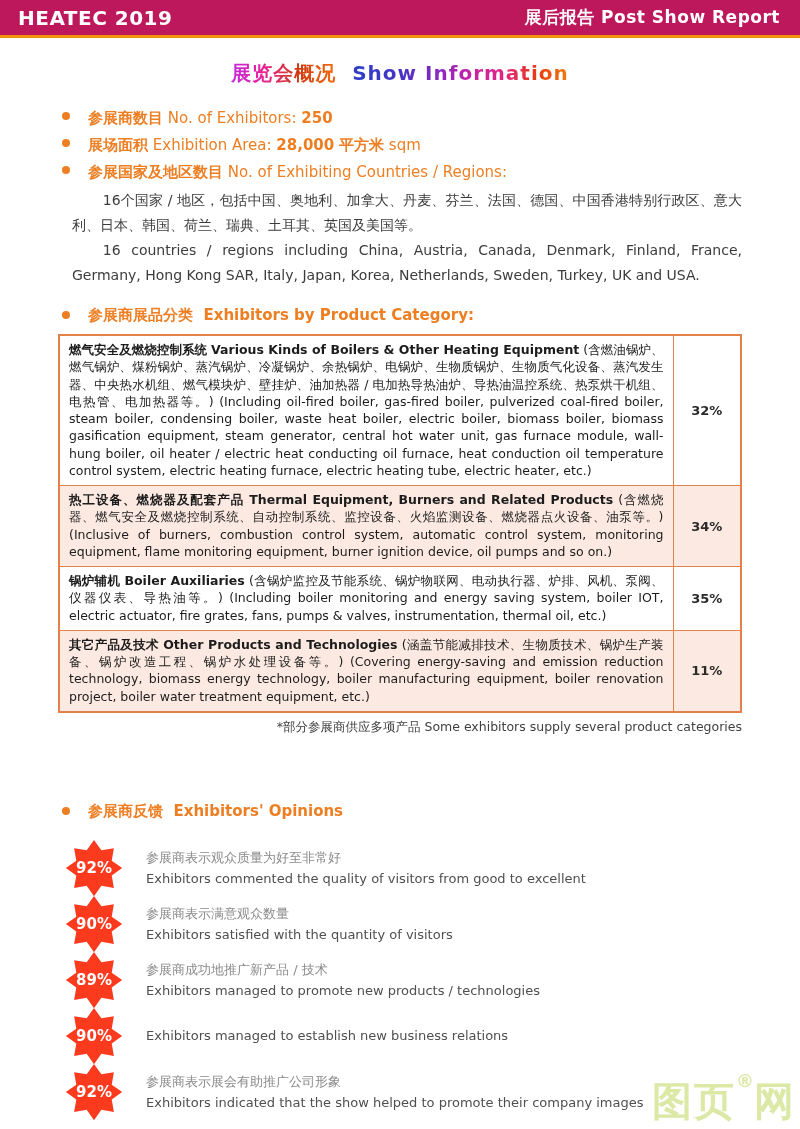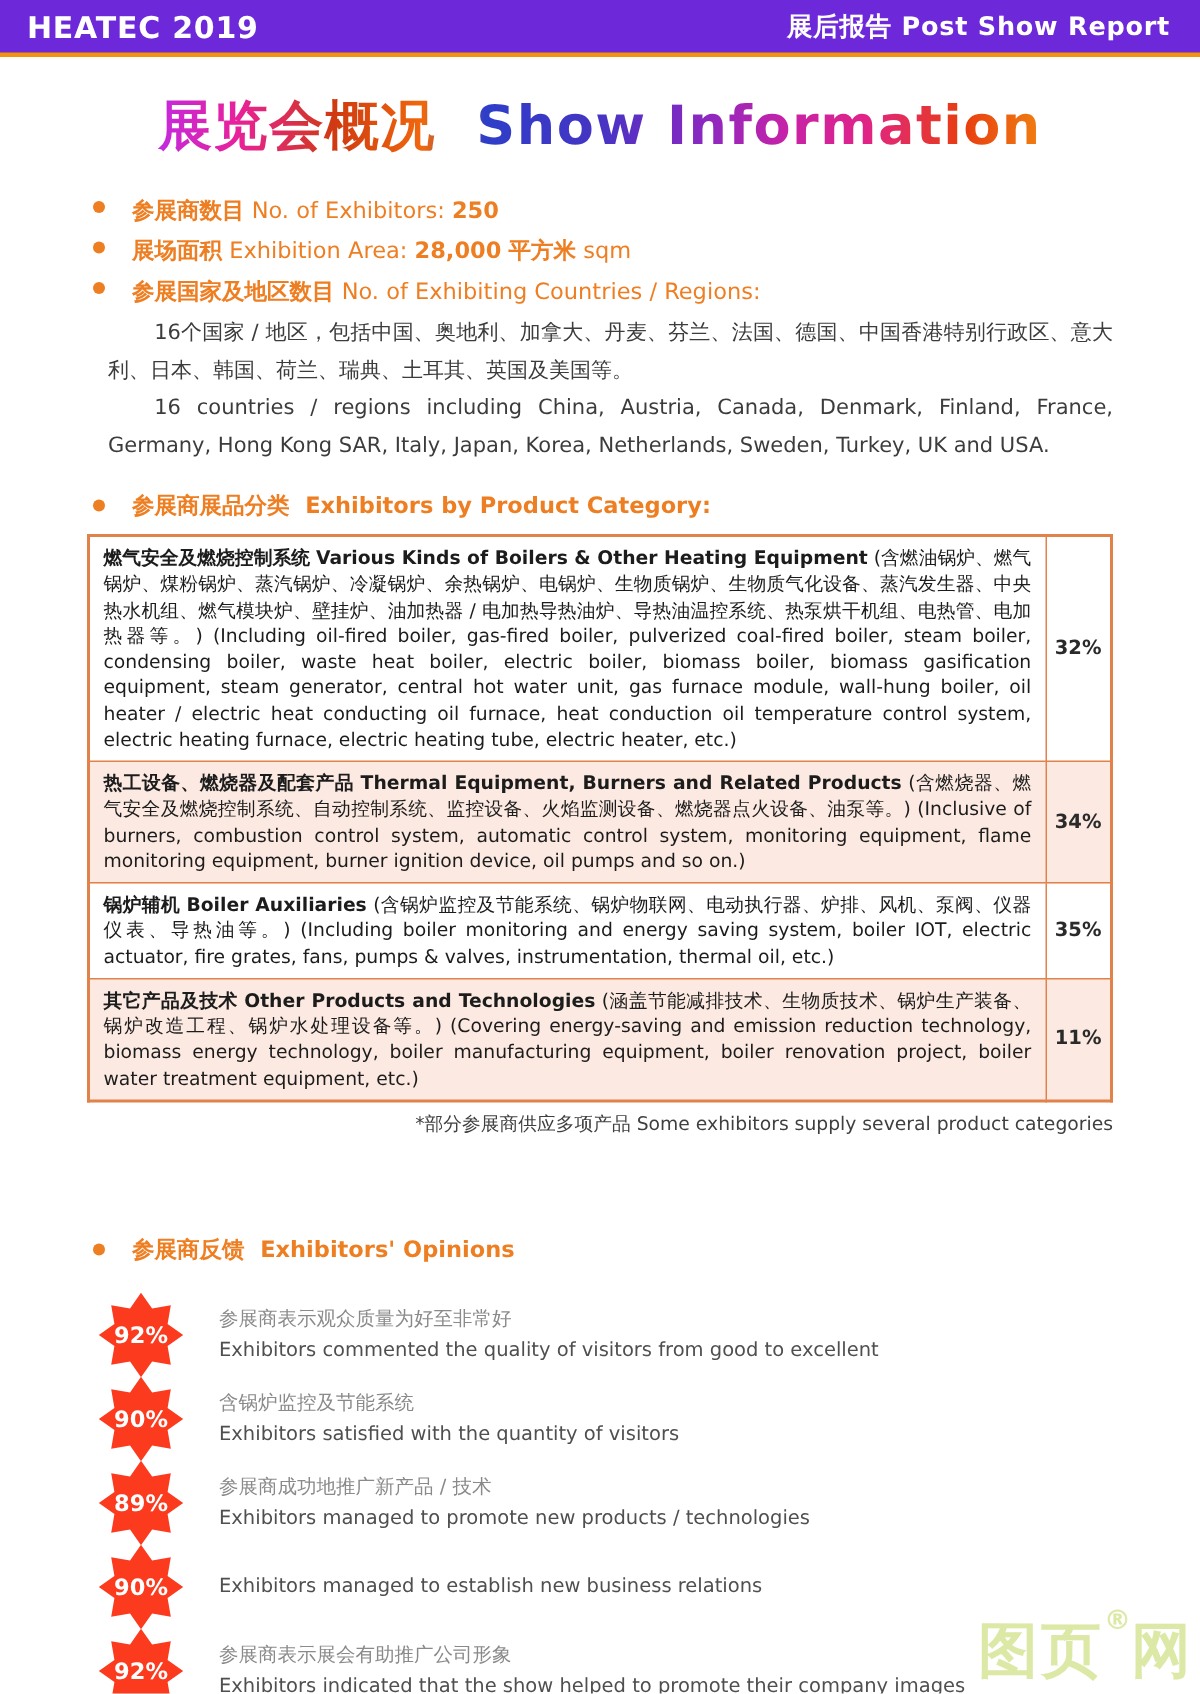--- a/index.html
+++ b/index.html
@@ -7,32 +7,32 @@
   body {
     width: 800px; height: 1129px;
     position: relative; overflow: hidden;
     font-family: "DejaVu Sans", "Liberation Sans", sans-serif;
     -webkit-font-smoothing: antialiased;
   }
   .b { font-weight: bold; }
 
   
   .topbar {
-    height: 38px; background: #6d28d9;
+    height: 38px; background: #be185d;
     border-bottom: 3px solid #f1930f;
     display: flex; align-items: center; justify-content: space-between;
     padding: 0 20px 0 18px;
   }
   .topbar .brand { color: #fff; font-weight: bold; font-size: 20px; letter-spacing: .5px; }
   .topbar .report { color: #fff; font-size: 17px; font-weight: bold; letter-spacing: .5px; }
 
   
   .page-title {
     margin-top: 22px; text-align: center;
-    font-size: 36px; font-weight: bold; letter-spacing: 1px;
+    font-size: 20px; font-weight: bold; letter-spacing: 1px;
   }
   .page-title .grad {
     background: linear-gradient(90deg,
       #c32ae0 0%, #e8219b 9%, #cf3a10 20%, #f0680d 30%,
       #2e3ec8 37%, #4634c4 50%, #8c28c0 62%, #c622a8 71%,
       #e02488 80%, #e83d10 91%, #f08010 100%);
     -webkit-background-clip: text; background-clip: text; color: transparent;
   }
 
   
@@ -50,21 +50,21 @@
 
   
   .section-head { display: flex; align-items: center; margin: 14px 58px 0 62px;
     color: #EE7E22; font-size: 15px; font-weight: bold; line-height: 26px; }
   .section-head .dot { top: 0; }
 
   table.cat { border-collapse: collapse; margin: 6px 58px 0 58px; width: 684px;
     border: 2px solid #E0824A; }
   table.cat td { border: 1px solid #E0824A; vertical-align: middle; }
   td.desc { padding: 5px 9px 6px 9px; font-size: 12.5px; line-height: 1.38; color: #1c1c1c; text-align: justify; }
-  td.pct { width: 44px; text-align: center; font-size: 13px; font-weight: bold; color: #2a2a2a; }
+  td.pct { width: 68px; text-align: center; font-size: 13px; font-weight: bold; color: #2a2a2a; }
   tr.pink td { background: #FCEAE2; }
 
   .footnote { margin: 6px 58px 0 0; text-align: right; color: #3f3f3f; font-size: 12.5px; }
 
   
   .opinions-head { margin-top: 62px; text-align: center; }
   .opinion-list { margin: 16px 0 0 64px; }
   .opinion-row { display: flex; align-items: center; height: 56px; }
   .badge { position: relative; width: 60px; height: 60px; flex: 0 0 60px; }
   .badge svg { position: absolute; left: 0; top: 0; }
@@ -199,21 +199,21 @@
     </div>
   </div>
   <div class="opinion-row">
     <div class="badge">
       <svg width="60" height="60" viewBox="0 0 64 64">
           <polygon fill="#FB3A1E" points="32,2 39.9,13.1 53.2,10.8 50.9,24.2 62,32 50.9,39.9 53.2,53.2 39.9,50.9 32,62 24.2,50.9 10.8,53.2 13.1,39.9 2,32 13.1,24.2 10.8,10.8 24.2,13.1"></polygon>
         </svg>
       <span class="pctlabel">90%</span>
     </div>
     <div class="opinion-text">
-      <div class="zh">含锅炉监控及节能系统</div>
+      <div class="zh">参展商表示满意观众数量</div>
       <div class="en">Exhibitors satisfied with the quantity of visitors</div>
     </div>
   </div>
   <div class="opinion-row">
     <div class="badge">
       <svg width="60" height="60" viewBox="0 0 64 64">
           <polygon fill="#FB3A1E" points="32,2 39.9,13.1 53.2,10.8 50.9,24.2 62,32 50.9,39.9 53.2,53.2 39.9,50.9 32,62 24.2,50.9 10.8,53.2 13.1,39.9 2,32 13.1,24.2 10.8,10.8 24.2,13.1"></polygon>
         </svg>
       <span class="pctlabel">89%</span>
     </div>

